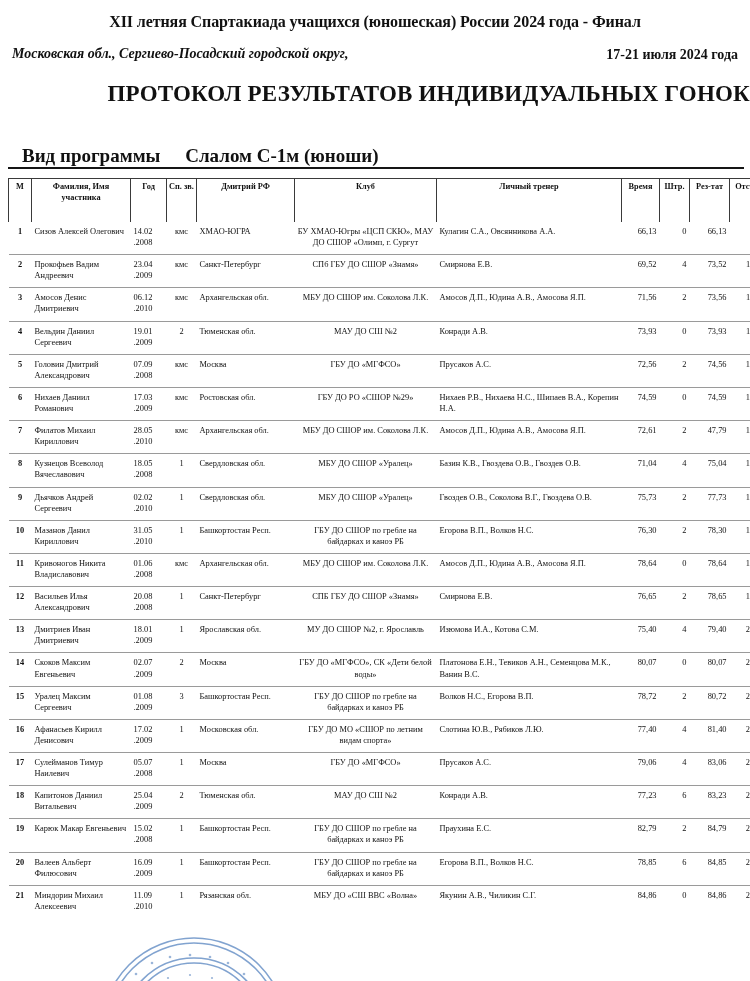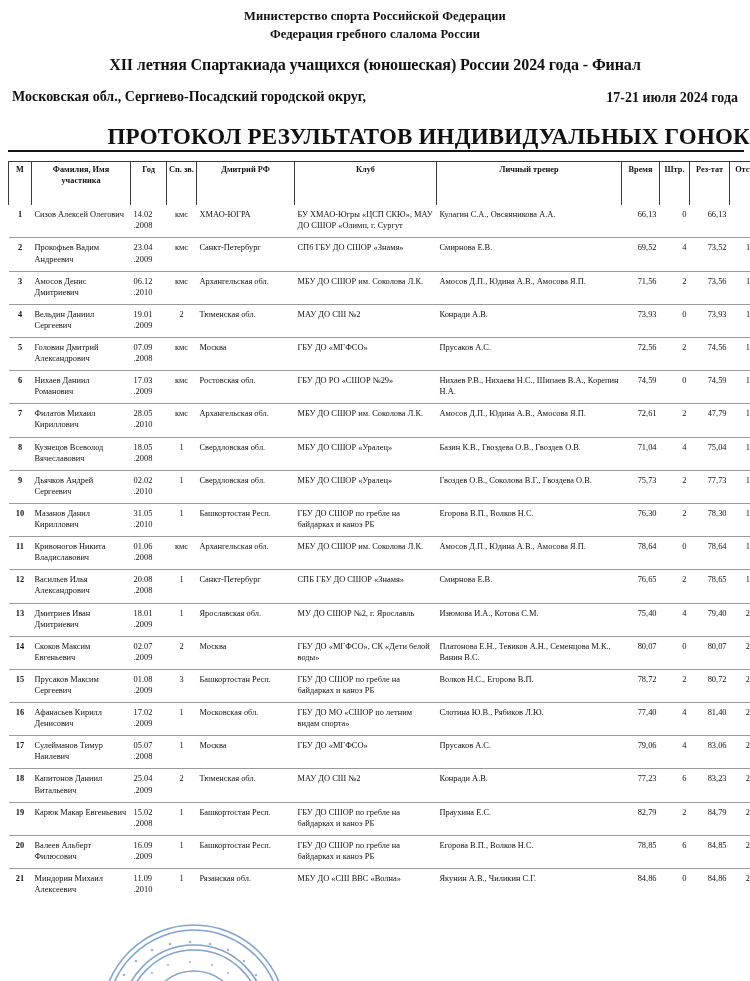--- a/index.html
+++ b/index.html
@@ -41,21 +41,21 @@
   .place-row{
     display:flex;
     justify-content:space-between;
     align-items:flex-start;
     margin-top:12px;
     padding:0 12px 0 12px;
     font-size:14px;
     font-weight:bold;
     line-height:1.5;
   }
-  .place-left{text-align:left;}
+  .place-left{text-align:left;font-style:italic;}
   .place-left div{white-space:nowrap;}
   .place-right{white-space:nowrap;padding-top:1px;}
   .doc-title{
     text-align:right;
     font-size:23px;
     font-weight:bold;
     letter-spacing:.2px;
     margin-top:16px;
     white-space:nowrap;
   }
@@ -97,21 +97,21 @@
     line-height:1.32;
     font-size:8.4px;
   }
   tbody tr:first-child td{border-top:none;}
   
   .c-m   {width:18px;  text-align:center; font-weight:bold;}
   .c-name{width:94px;  text-align:left;}
   .c-year{width:31px;  text-align:left;margin-top:27px;}
   .c-rank{width:25px;  text-align:center;}
   .c-subj{width:93px;  text-align:left;}
-  .c-club{width:137px; text-align:left;}
+  .c-club{width:137px; text-align:center;}
   .c-coach{width:180px;text-align:left;}
   .c-time{width:33px;  text-align:right;}
   .c-pen {width:25px;  text-align:right;}
   .c-res {width:35px;  text-align:right;}
   .c-gap {width:33px;  text-align:right;}
   .yr-line2{display:block;}
   
   .top-rule{
     height:2px;background:#151515;width:736px;margin:0 auto 0 8px;
   }
@@ -123,37 +123,37 @@
     pointer-events:none;
     opacity:.85;
   }
 </style>
 </head>
 <body>
 
 <div class="page">
 
   <div class="hdr">
-    <div class="ministry">
-      <div>Министерство спорта Российской Федерации</div>
-      <div>Федерация гребного слалома России</div>
-    </div>
 
     <div class="event-title">XII летняя Спартакиада учащихся (юношеская) России 2024 года - Финал</div>
 
     <div class="place-row">
       <div class="place-left">
         <div>Московская обл., Сергиево-Посадский городской округ,</div>
       </div>
       <div class="place-right">17-21 июля 2024 года</div>
     </div>
 
     <div class="doc-title">ПРОТОКОЛ РЕЗУЛЬТАТОВ ИНДИВИДУАЛЬНЫХ ГОНОК</div>
   </div>
 
+  <div class="program">
+    <span class="pg-label">Вид программы</span>
+    <span>Слалом С-1м (юноши)</span>
+  </div>
 
   <div class="top-rule"></div>
   <div class="tbl-wrap">
     <table class="results">
       <thead>
         <tr>
           <th class="c-m">М</th>
           <th class="c-name">Фамилия, Имя участника</th>
           <th class="c-year">Год</th>
           <th class="c-rank">Сп. зв.</th>
@@ -344,21 +344,21 @@
             <td class="c-subj">Москва</td>
             <td class="c-club">ГБУ ДО «МГФСО», СК «Дети белой воды»</td>
             <td class="c-coach">Платонова Е.Н., Тевиков А.Н., Семенцова М.К., Ванин В.С.</td>
             <td class="c-time">80,07</td>
             <td class="c-pen">0</td>
             <td class="c-res">80,07</td>
             <td class="c-gap">21,08</td>
           </tr>
           <tr>
             <td class="c-m">15</td>
-            <td class="c-name">Прусаков Максим Сергеевич</td>
+            <td class="c-name">Уралец Максим Сергеевич</td>
             <td class="c-year">01.08<span class="yr-line2">.2009</span></td>
             <td class="c-rank">3</td>
             <td class="c-subj">Башкортостан Респ.</td>
             <td class="c-club">ГБУ ДО СШОР по гребле на байдарках и каноэ РБ</td>
             <td class="c-coach">Волков Н.С., Егорова В.П.</td>
             <td class="c-time">78,72</td>
             <td class="c-pen">2</td>
             <td class="c-res">80,72</td>
             <td class="c-gap">22,06</td>
           </tr>

